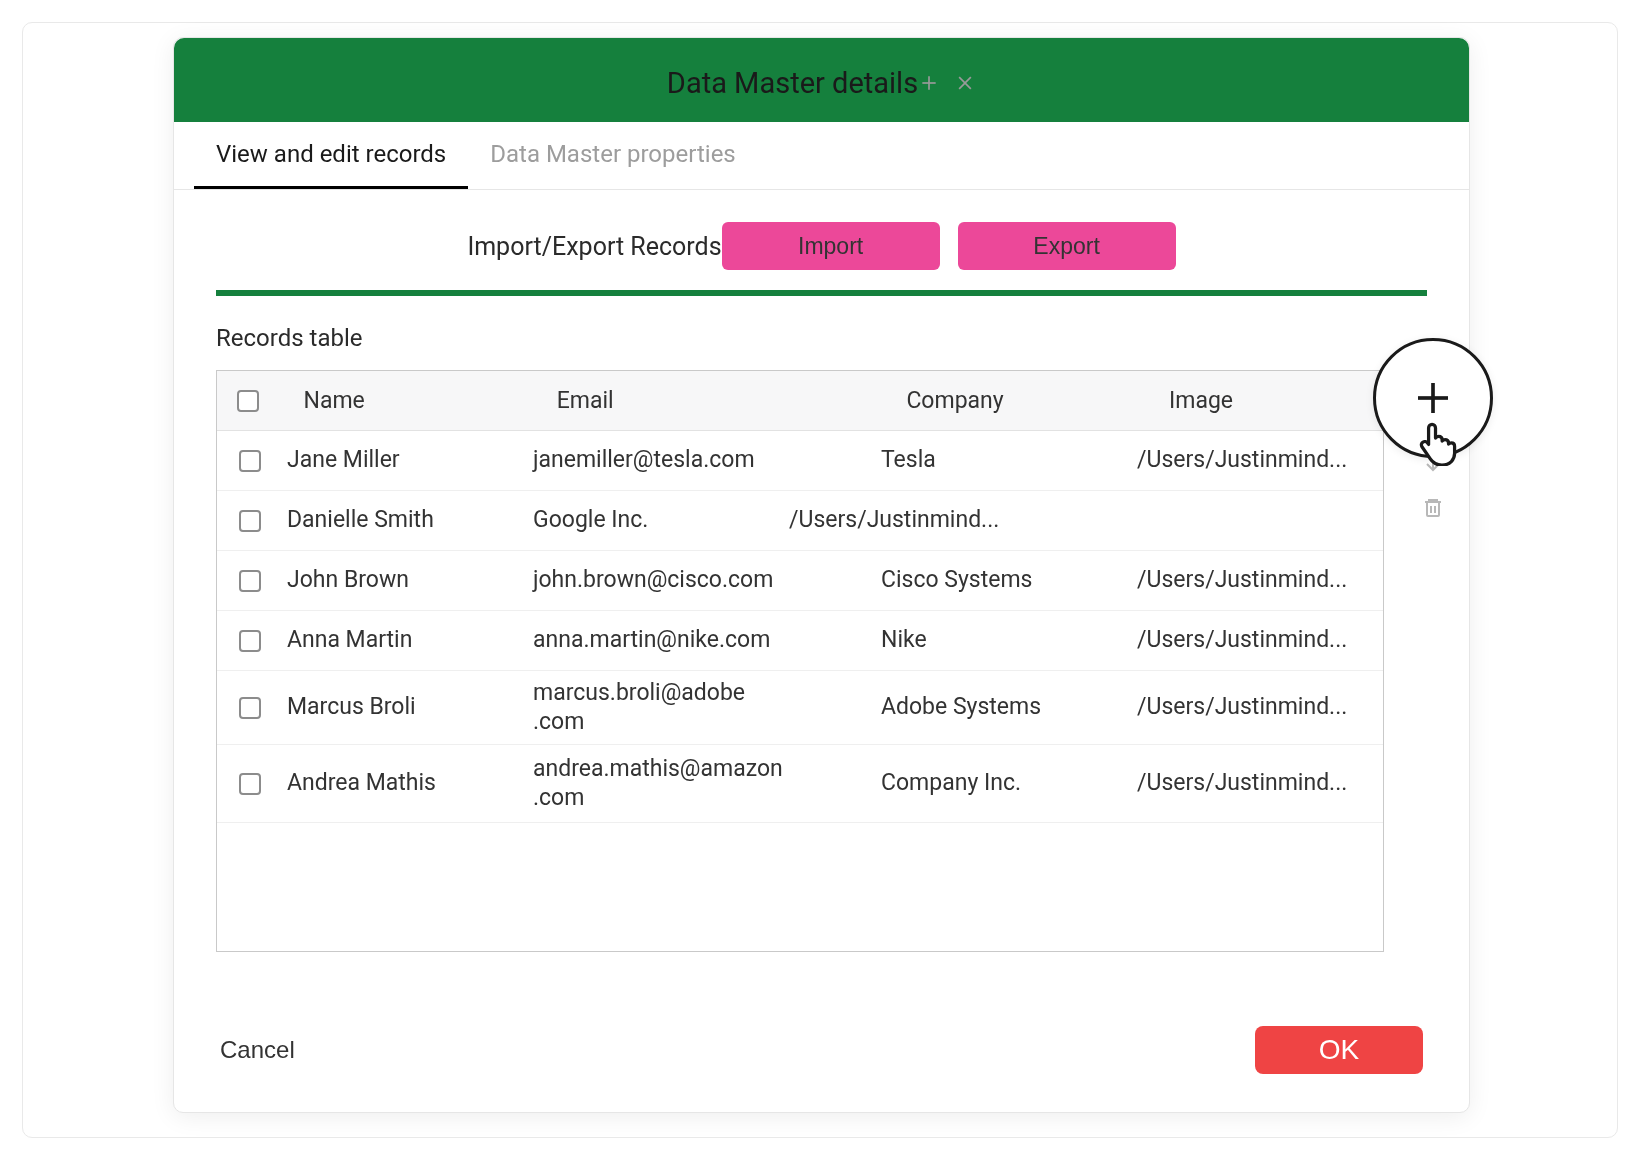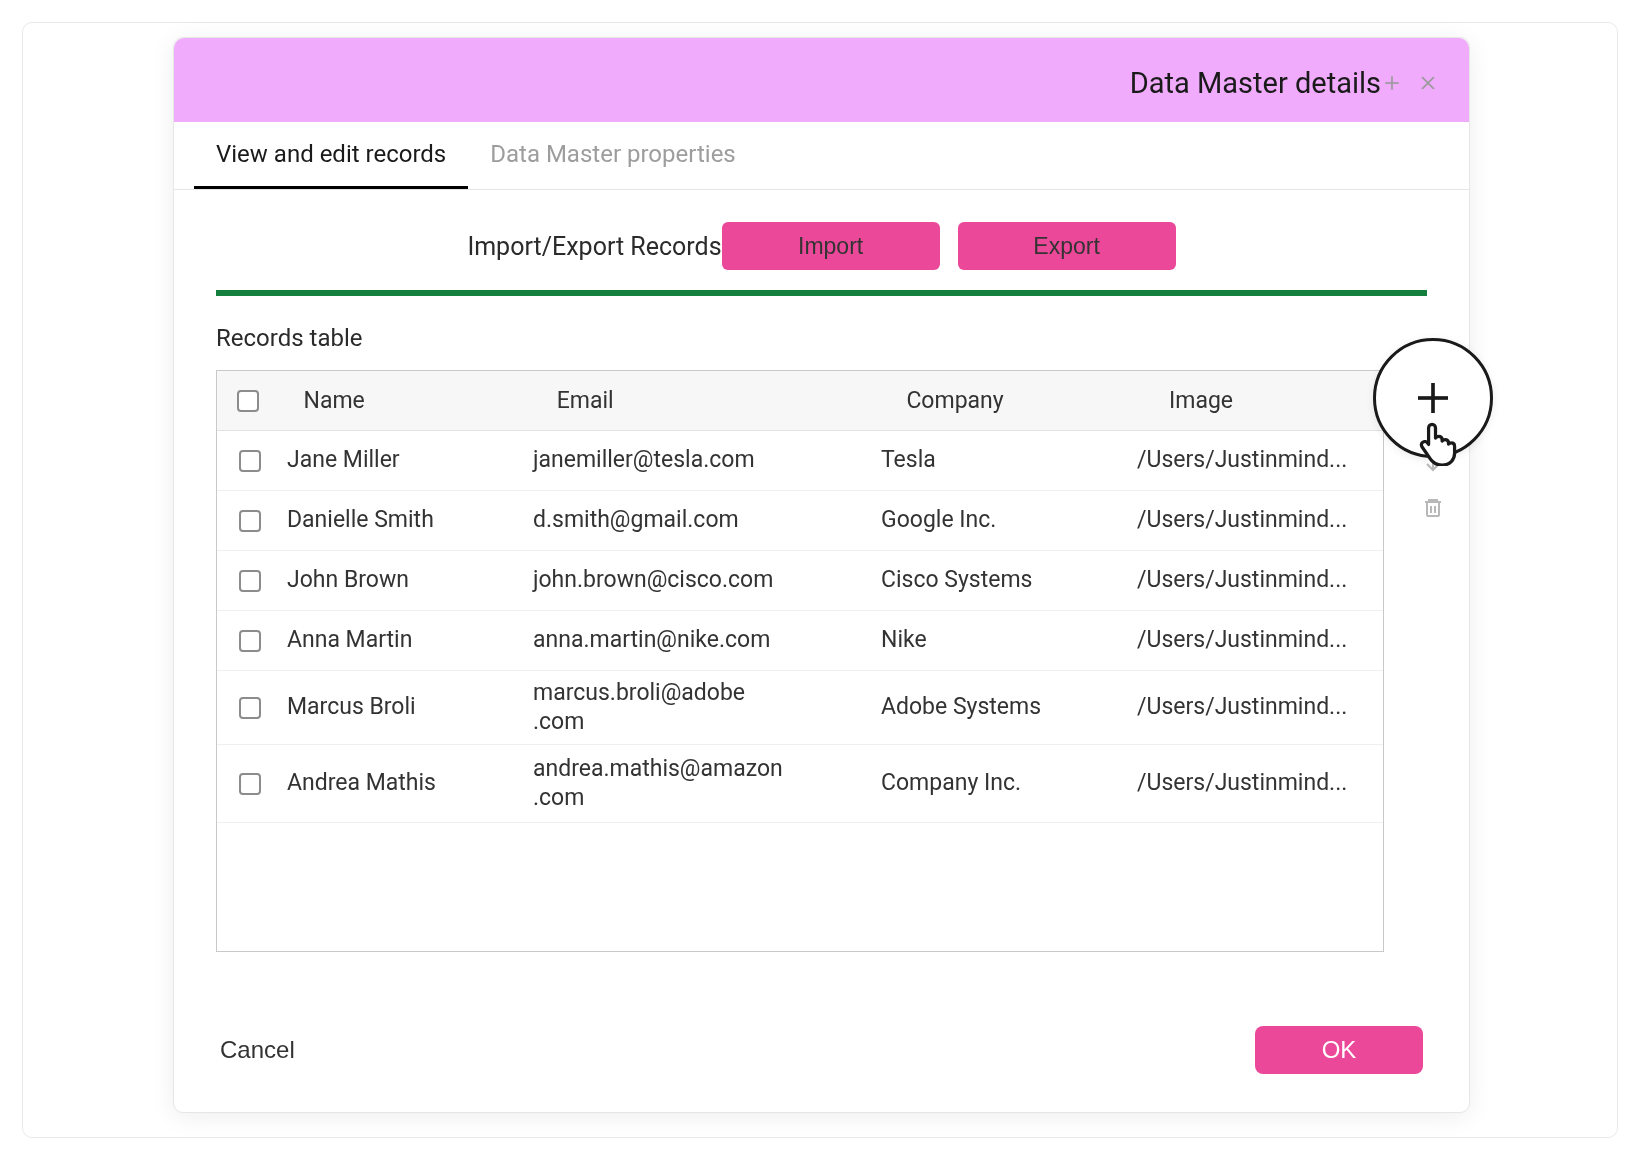--- a/index.html
+++ b/index.html
@@ -27,27 +27,27 @@
     height: 1076px;
     background: #fff;
     border: 1px solid #e6e6e6;
     border-radius: 10px;
     box-shadow: 0 4px 24px rgba(0,0,0,0.07);
     display: flex;
     flex-direction: column;
     overflow: visible;
   }
   .dialog-header {
-    background: #f0abfc;
+    background: #15803d;
     border-top-left-radius: 10px;
     border-top-right-radius: 10px;
     padding: 28px 30px 22px 30px;
     display: flex;
     align-items: center;
-    justify-content: flex-end;
+    justify-content: center;
   }
   .dialog-title {
     font-size: 29px;
     color: #1a1a1a;
     font-weight: 400;
   }
   .window-actions {
     display: flex;
     gap: 14px;
     align-items: center;
@@ -201,25 +201,25 @@
     padding: 40px 46px 38px 46px;
   }
   .btn-cancel {
     background: none;
     border: none;
     font-size: 24px;
     color: #333;
     cursor: pointer;
   }
   .btn-ok {
-    background: #ec4899;
+    background: #ef4444;
     color: #fff;
     border: none;
     border-radius: 8px;
-    font-size: 24px;
+    font-size: 28px;
     width: 168px;
     height: 48px;
     cursor: pointer;
   }
 </style>
 </head>
 <body>
 
 <div class="outer-frame"></div>
 
@@ -280,21 +280,20 @@
           <div class="td col-name">Jane Miller</div>
           <div class="td col-email">janemiller@tesla.com</div>
           <div class="td col-comp">Tesla</div>
           <div class="td col-img">/Users/Justinmind...</div>
         </div>
         <div class="trow h1">
           <div class="col-check">
               <div class="cbox"></div>
             </div>
           <div class="td col-name">Danielle Smith</div>
-          <div class="td col-email">d.smith@gmail.com</div>
           <div class="td col-comp">Google Inc.</div>
           <div class="td col-img">/Users/Justinmind...</div>
         </div>
         <div class="trow h1">
           <div class="col-check">
               <div class="cbox"></div>
             </div>
           <div class="td col-name">John Brown</div>
           <div class="td col-email">john.brown@cisco.com</div>
           <div class="td col-comp">Cisco Systems</div>

